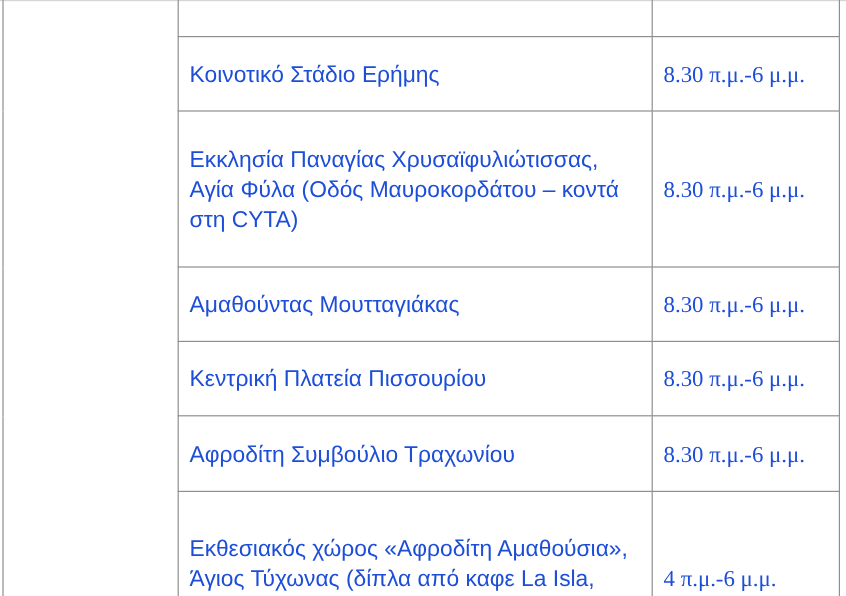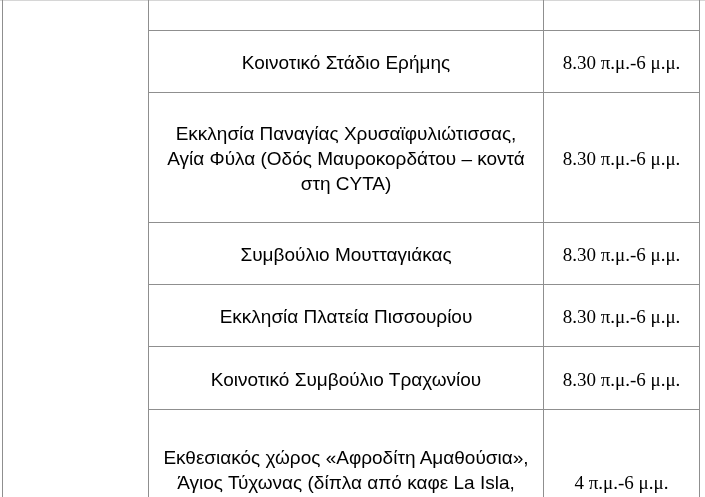--- a/index.html
+++ b/index.html
@@ -26,26 +26,25 @@
   table.schedule {
     position: absolute;
     left: 2px;
     top: 0;
     width: 697px;
     border-collapse: collapse;
     table-layout: fixed;
   }
   table.schedule td {
     border: 1px solid #8f8f8f;
-    text-align: center;
     vertical-align: middle;
     padding: 16px 9px 14px 9px;
     font-size: 19px;
     line-height: 25px;
-    color: #000000;
+    color: #1d4ed8;
     overflow: hidden;
   }
   tr.partial-top td { border-top: none; }
   tr.partial-bottom td { border-bottom: none; }
   td.outer-left  { border-left: 1px solid #2b2b2b; }
   td.outer-right { border-right: 1px solid #2b2b2b; font-family: Liberation Serif, serif; }
   td.hours-cell  { white-space: nowrap; }
   td.spacer-cell { padding: 0; }
 </style>
 </head>
@@ -68,29 +67,29 @@
       </tr>
       <tr style="height:62px">
         <td>Κοινοτικό Στάδιο Ερήμης</td>
         <td class="outer-right hours-cell">8.30 π.μ.-6 μ.μ.</td>
       </tr>
       <tr style="height:130px">
         <td>Εκκλησία Παναγίας Χρυσαϊφυλιώτισσας, Αγία Φύλα (Οδός Μαυροκορδάτου – κοντά στη CYTA)</td>
         <td class="outer-right hours-cell">8.30 π.μ.-6 μ.μ.</td>
       </tr>
       <tr style="height:62px">
-        <td>Συμβούλιο Μουτταγιάκας</td>
+        <td>Αμαθούντας Μουτταγιάκας</td>
         <td class="outer-right hours-cell">8.30 π.μ.-6 μ.μ.</td>
       </tr>
       <tr style="height:62px">
-        <td>Εκκλησία Πλατεία Πισσουρίου</td>
+        <td>Κεντρική Πλατεία Πισσουρίου</td>
         <td class="outer-right hours-cell">8.30 π.μ.-6 μ.μ.</td>
       </tr>
       <tr style="height:63px">
-        <td>Κοινοτικό Συμβούλιο Τραχωνίου</td>
+        <td>Αφροδίτη Συμβούλιο Τραχωνίου</td>
         <td class="outer-right hours-cell">8.30 π.μ.-6 μ.μ.</td>
       </tr>
       <tr style="height:144px">
         <td>Εκθεσιακός χώρος «Αφροδίτη Αμαθούσια», Άγιος Τύχωνας (δίπλα από καφε La Isla, Λεωφόρος Αμαθούντας)</td>
         <td class="outer-right hours-cell">4 π.μ.-6 μ.μ.</td>
       </tr>
       <tr class="partial-bottom" style="height:20px">
         <td></td>
         <td class="outer-right"></td>
       </tr>

